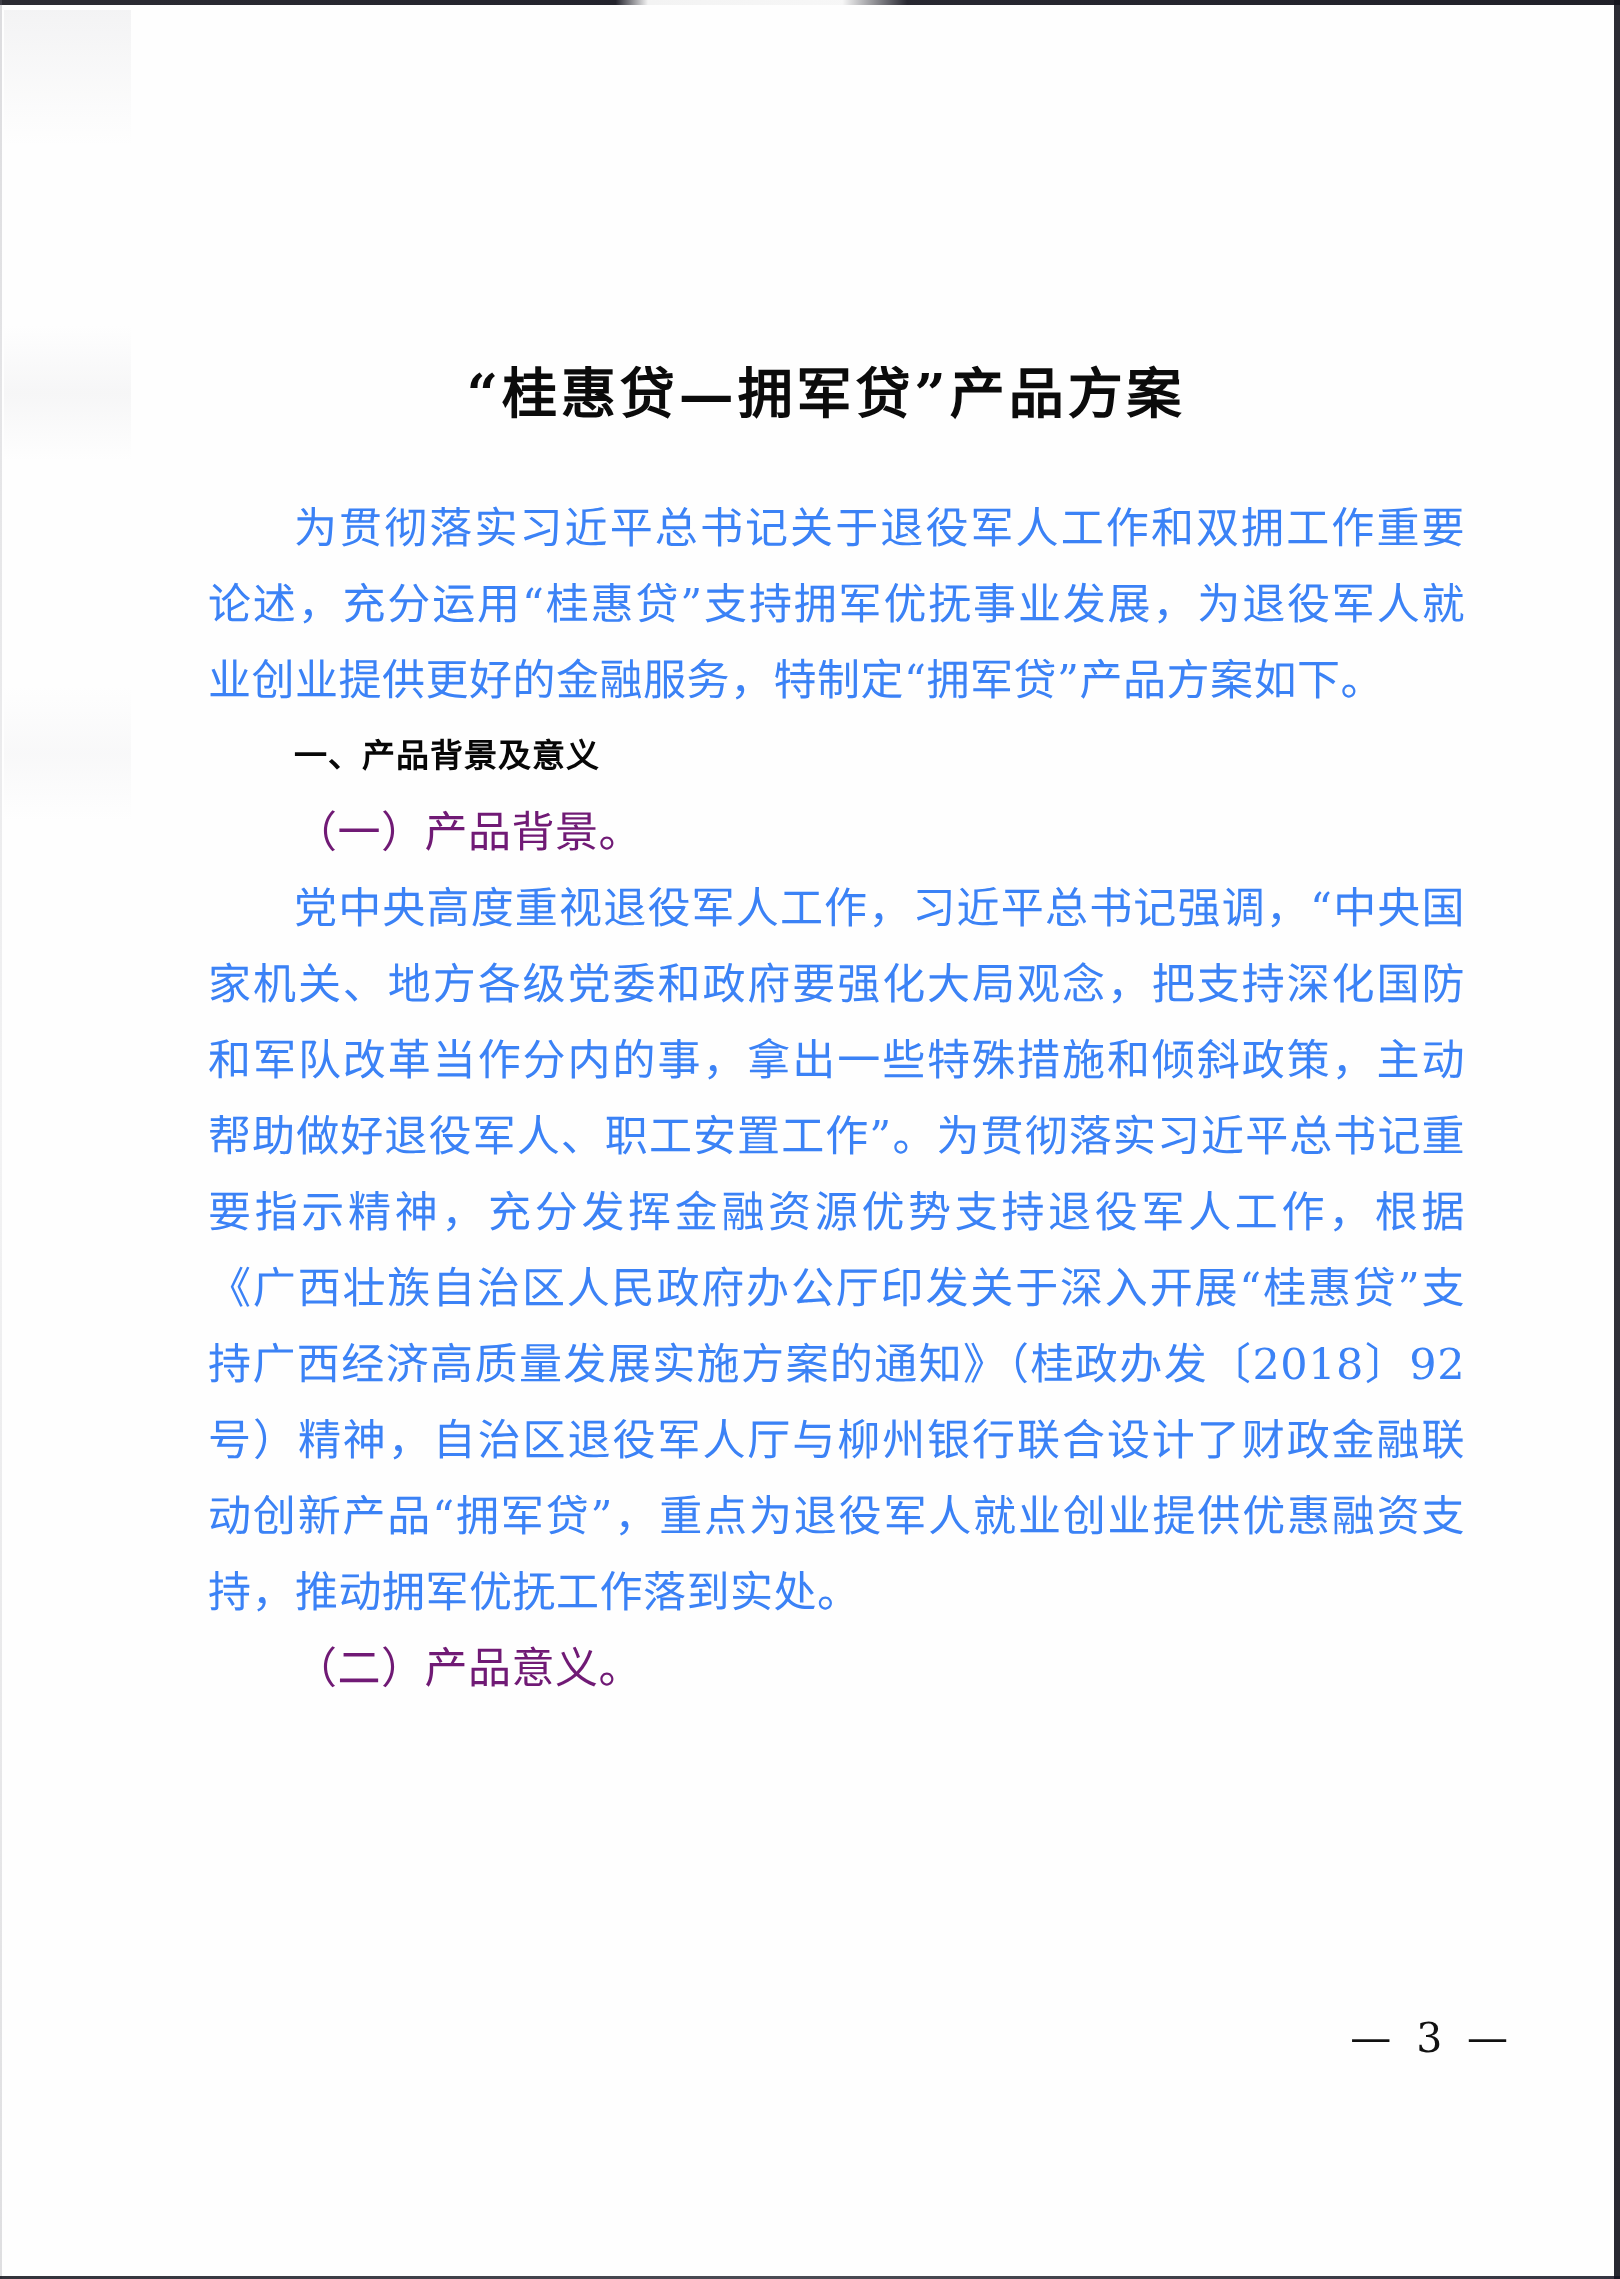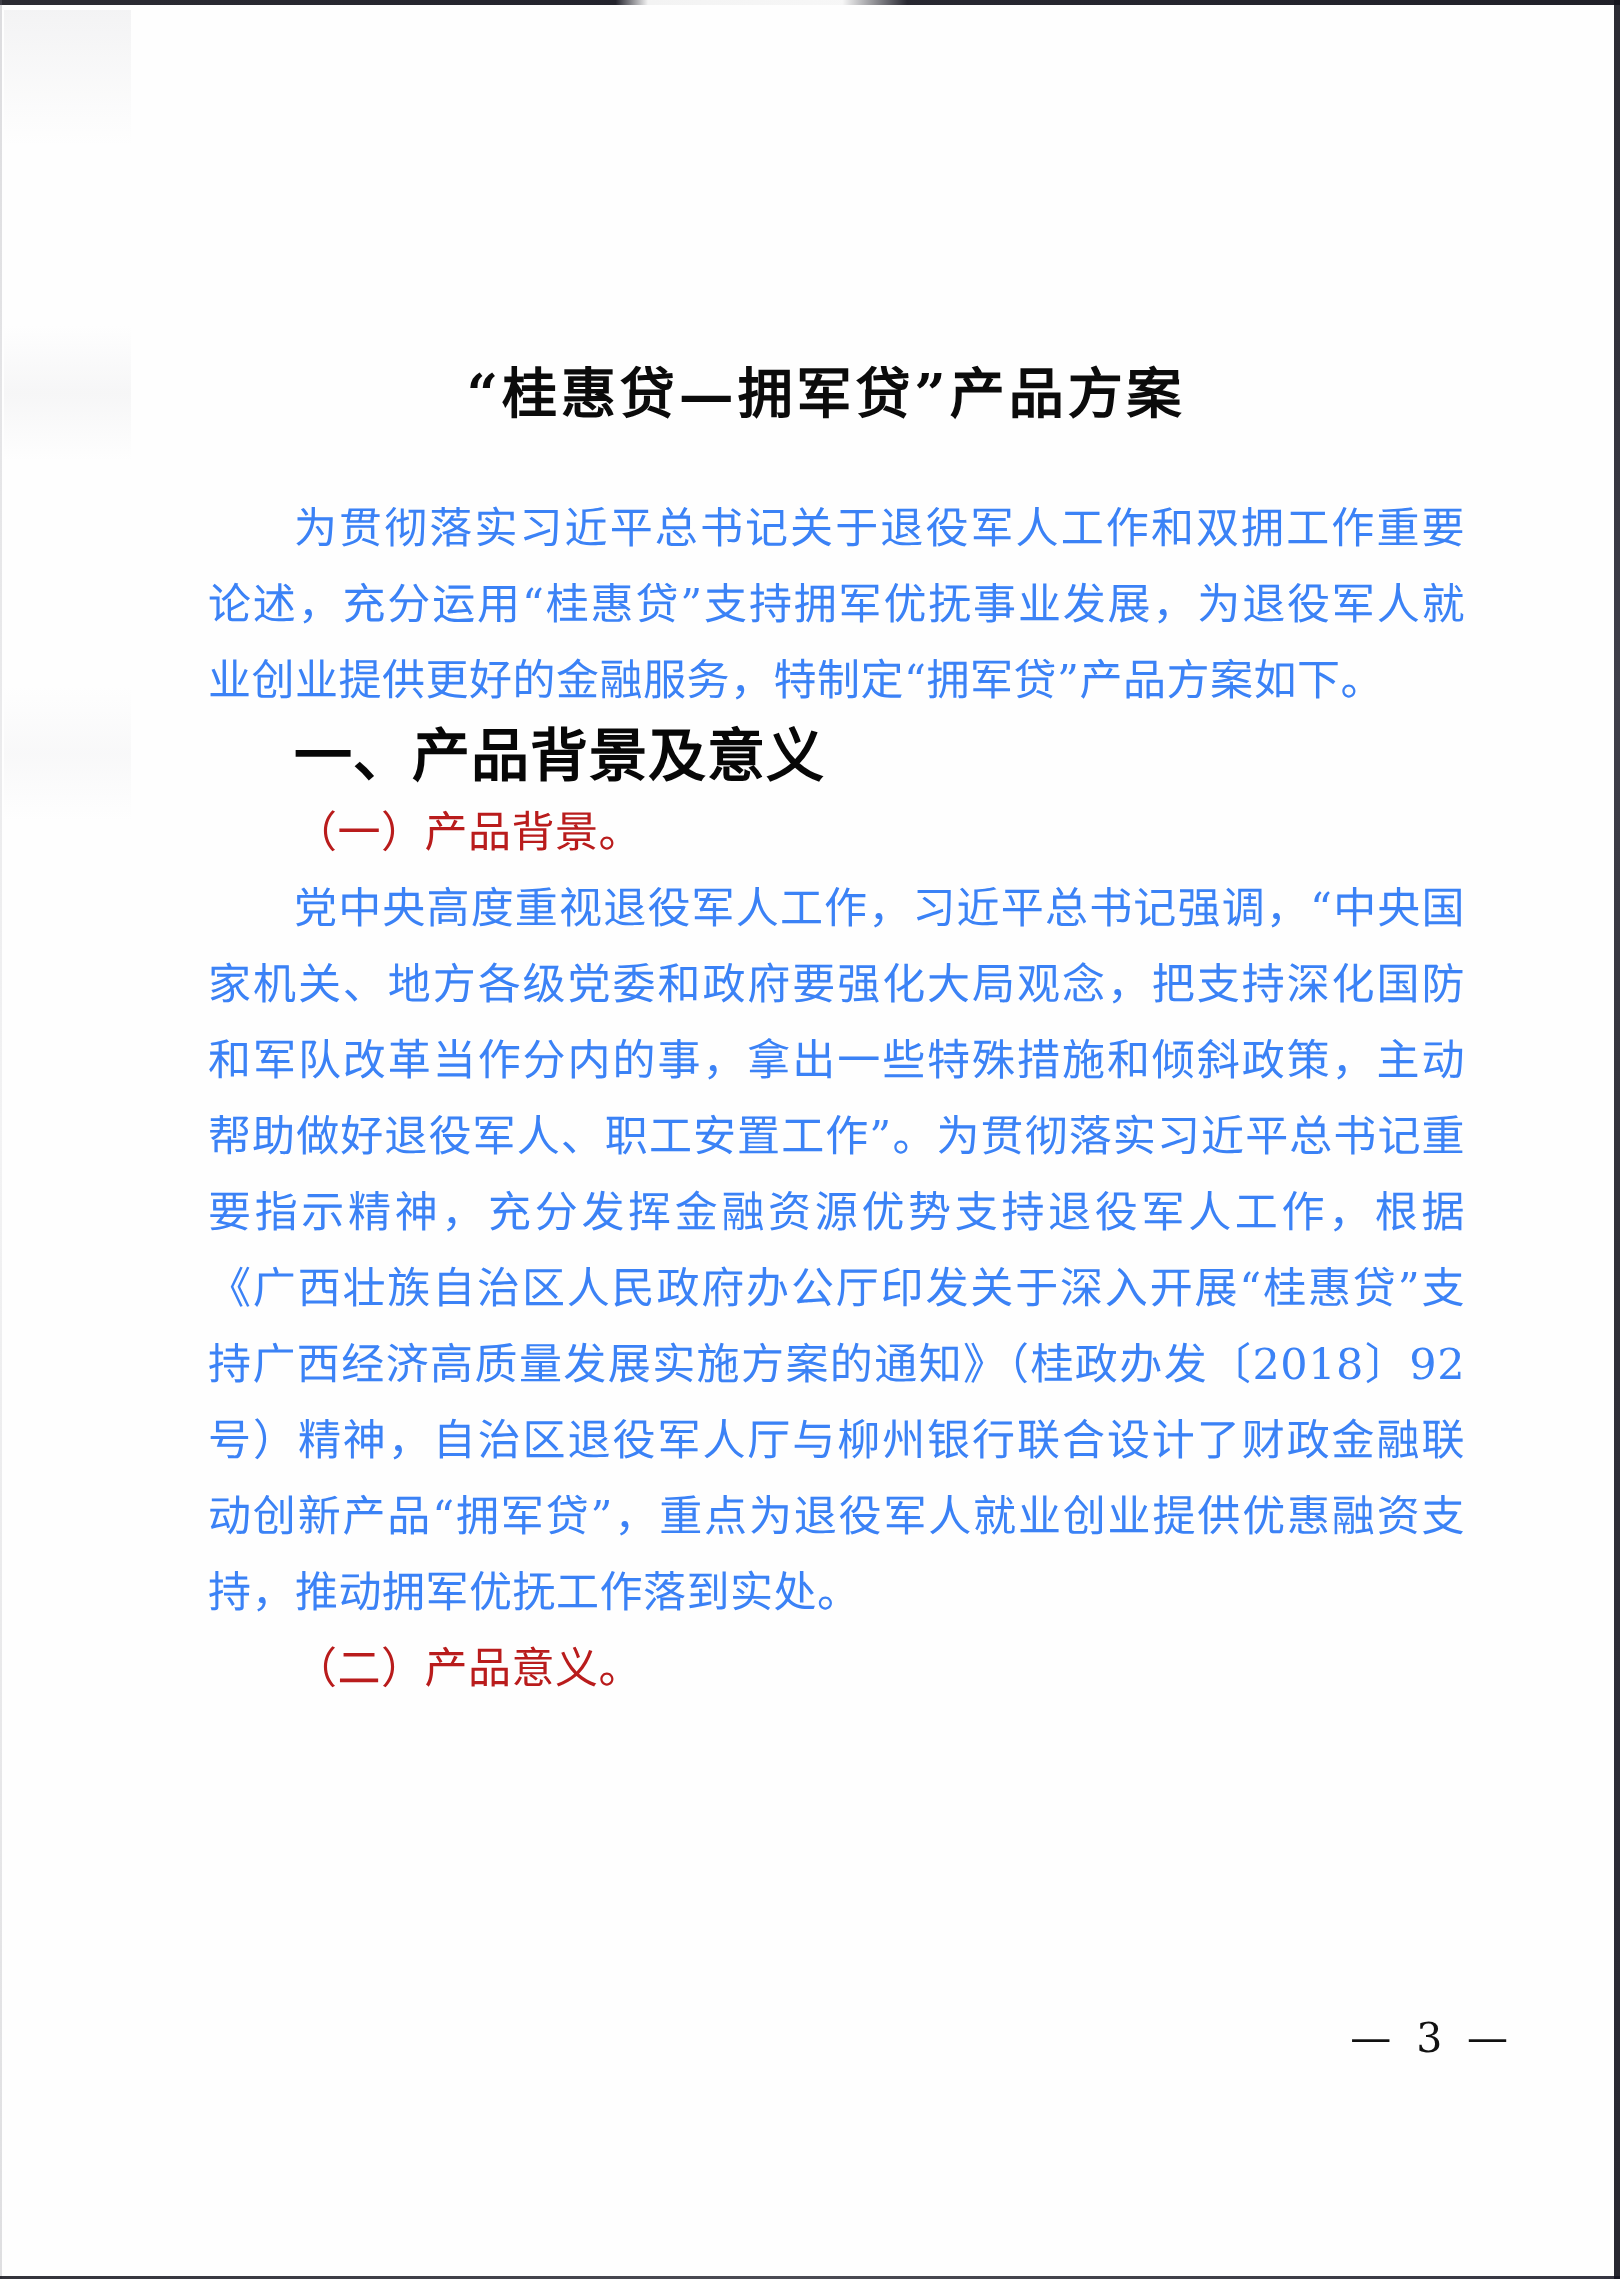--- a/index.html
+++ b/index.html
@@ -95,36 +95,36 @@
     color: #3b82f6;
     font-family: "DejaVu Serif", "Liberation Serif", serif;
   }
 
   p.para.indent {
     text-indent: 86px;
   }
 
   h2.sec-heading {
     margin: 0;
-    font-size: 58px;
+    font-size: 33px;
     line-height: 76px;
     font-weight: 700;
     letter-spacing: 1px;
     text-indent: 86px;
     color: #070707;
     font-family: "DejaVu Sans", "Liberation Sans", sans-serif;
   }
 
   p.sub-heading {
     margin: 0;
     font-size: 43px;
     line-height: 76px;
     text-indent: 86px;
     letter-spacing: 0.5px;
-    color: #b91c1c;
+    color: #701a75;
     font-family: "DejaVu Serif", "Liberation Serif", serif;
   }
 
   .page-footer {
     position: absolute;
     left: 0;
     top: 2014px;
     width: 1498px;
     text-align: right;
     font-size: 41px;

